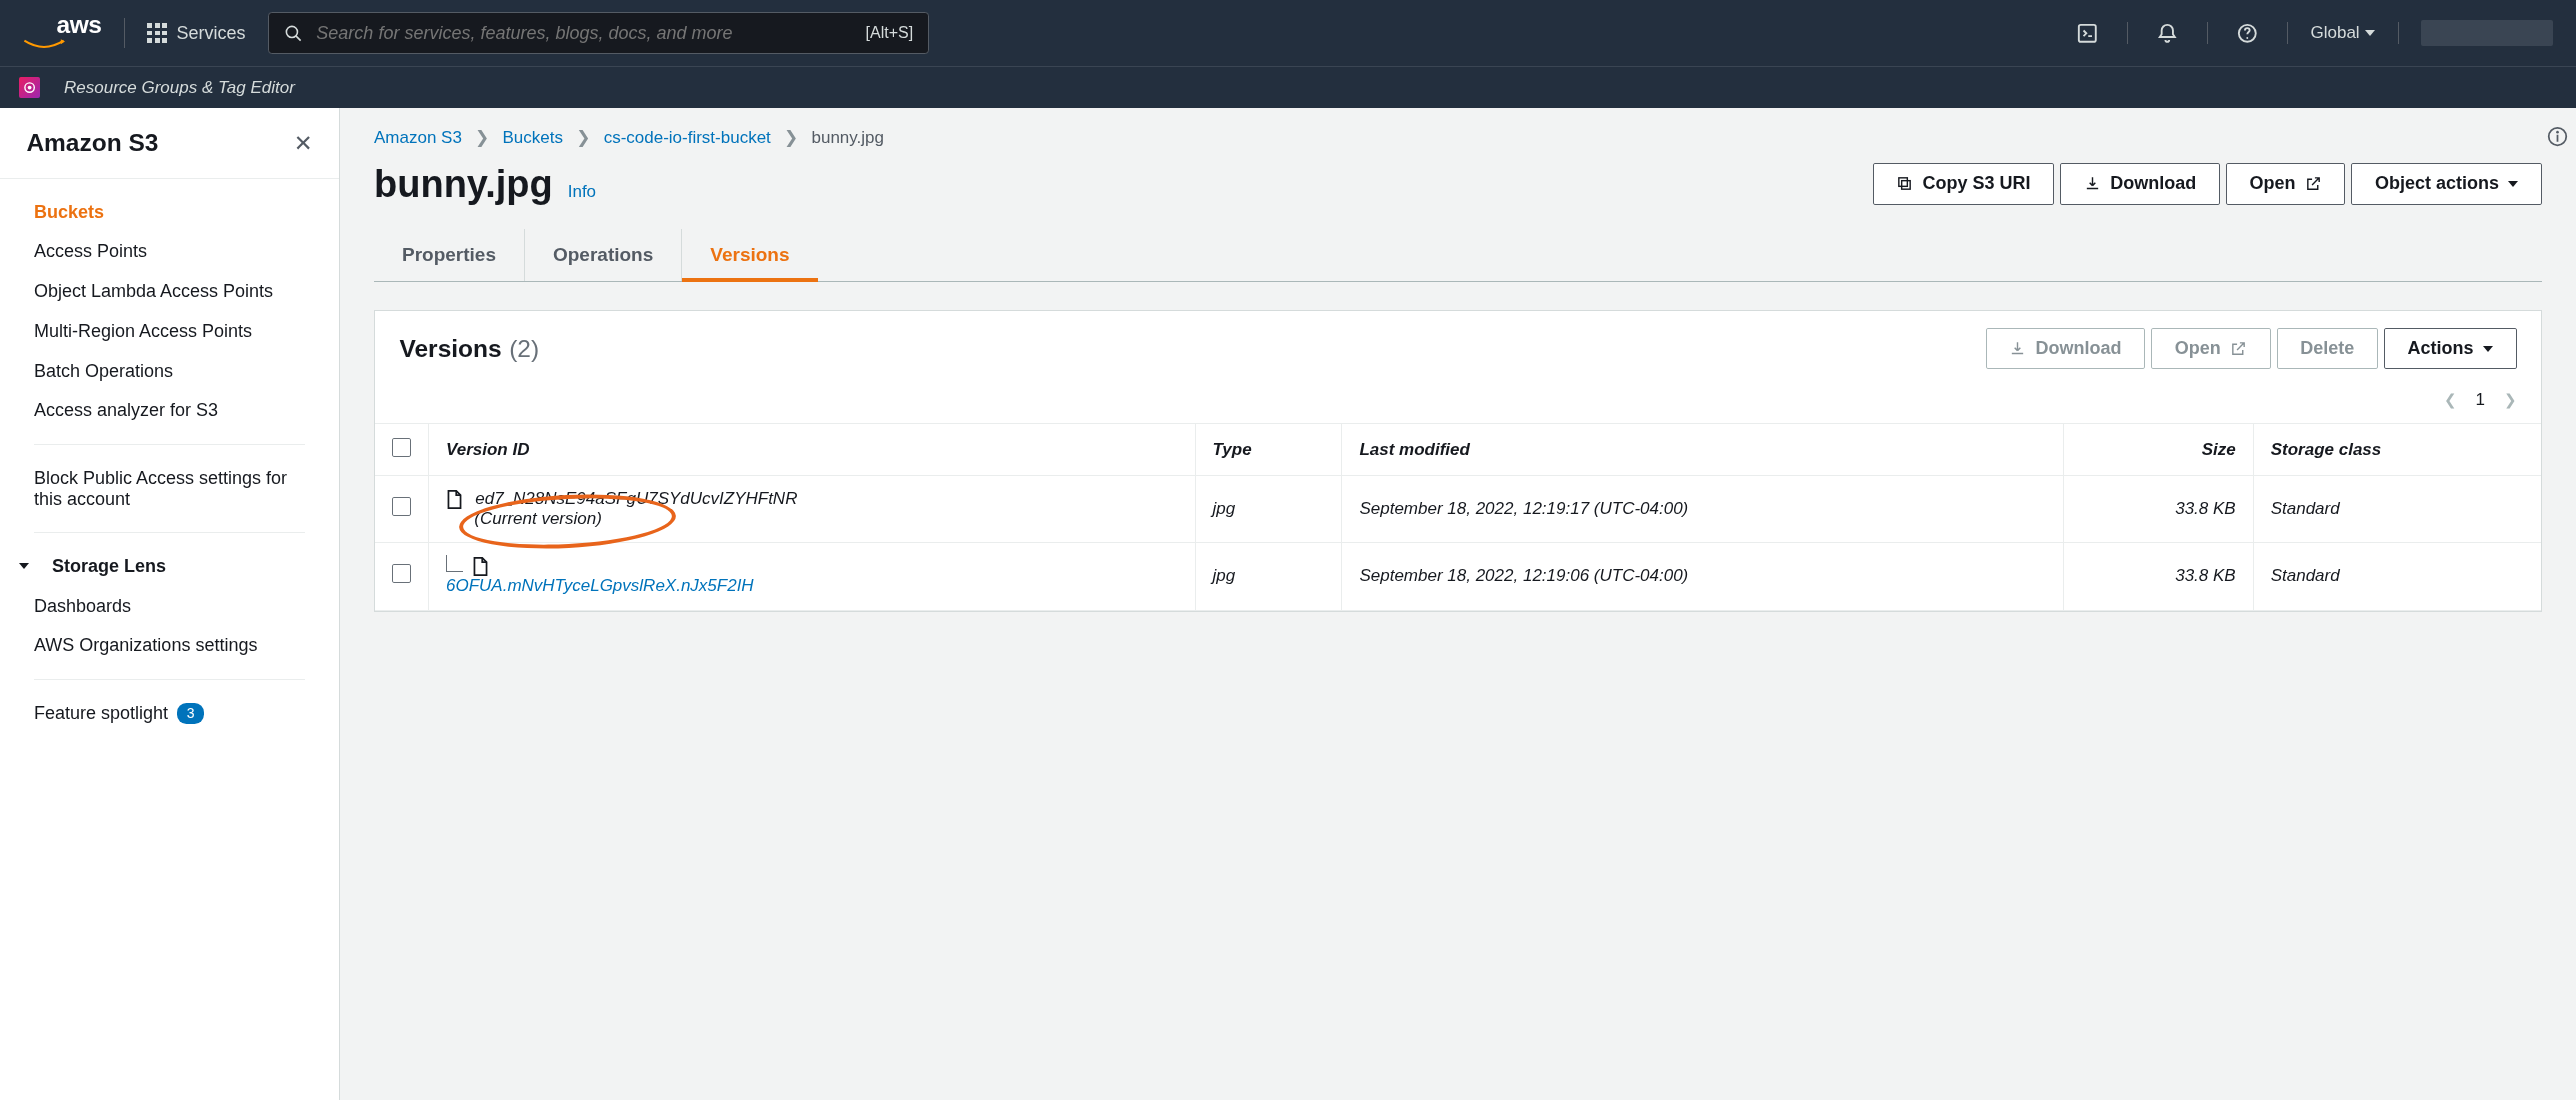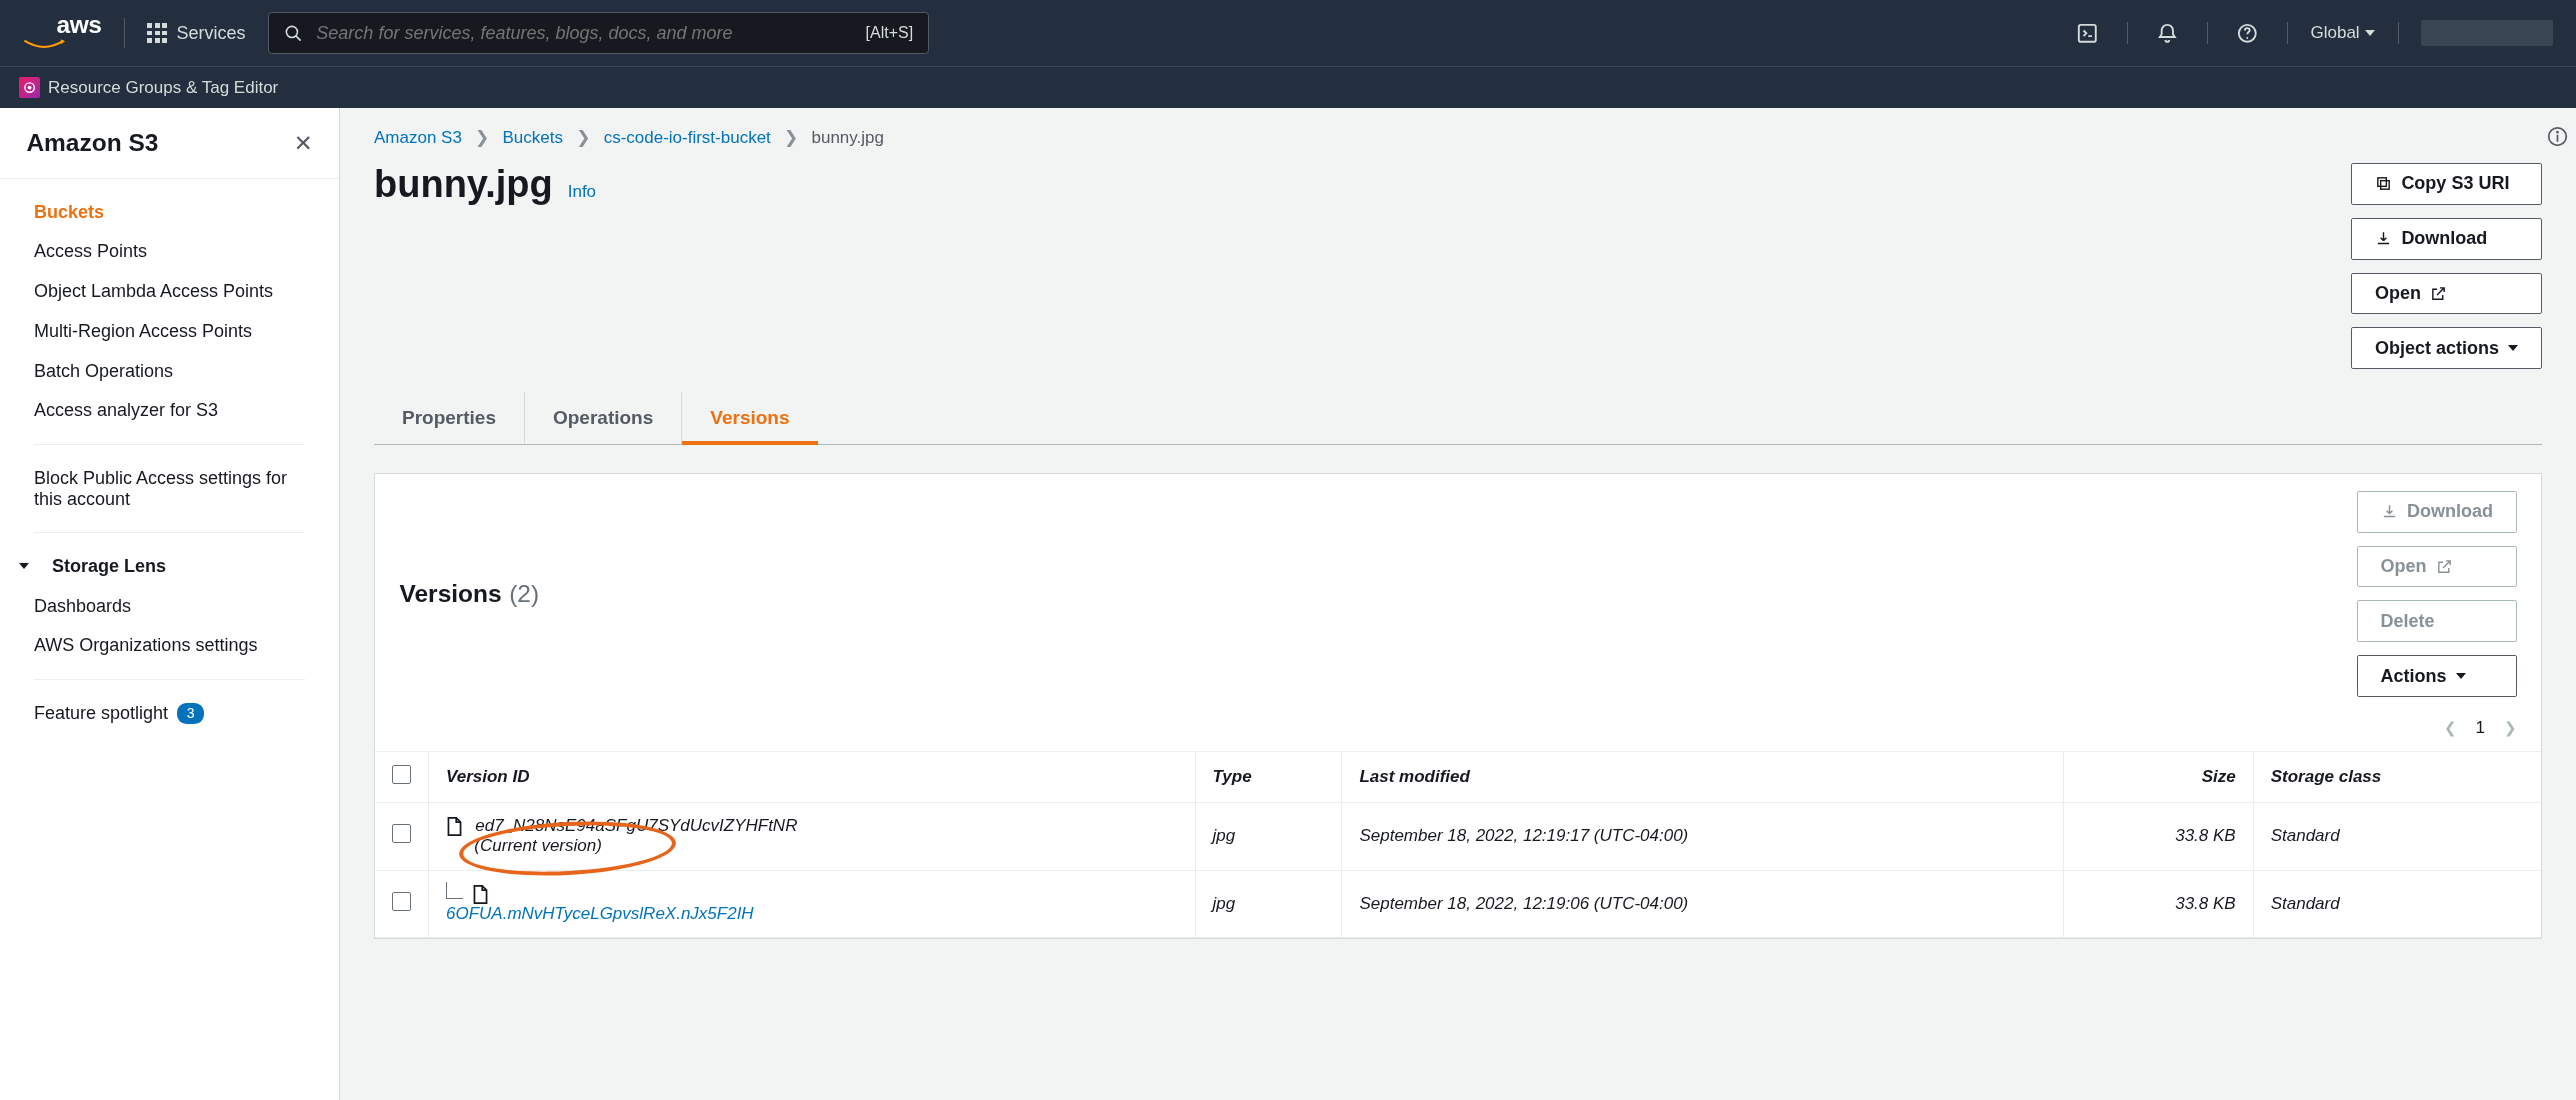--- a/index.html
+++ b/index.html
@@ -17,21 +17,21 @@
   .searchbar { flex: 0 0 661px; height: 42px; background: #16191f; border: 0.9px solid #545b64; border-radius: 3.8px; display: flex; align-items: center; padding: 0 15px; gap: 13.2px; }
   .searchbar input { flex: 1; background: transparent; border: none; outline: none; color: #d5dbdb; font-size: 18px; font-style: italic; }
   .searchbar .kbd { color: #d5dbdb; font-size: 16px; font-style: normal; margin-left: 8px; }
   .topnav-spacer { flex: 1; }
   .topnav-icon { color: #d5dbdb; display: flex; align-items: center; cursor: pointer; padding: 0 5.7px; }
   .topnav-icon svg { width: 22.6px; height: 22.6px; }
   .region { color: #d5dbdb; font-size: 17px; display: flex; align-items: center; gap: 5.7px; cursor: pointer; }
   .account-chip { width: 132px; height: 26.4px; background: #3a4553; border-radius: 1.9px; }
   
   
-  .subbar { background: #232f3e; height: 42px; border-top: 0.9px solid #3a4553; display: flex; align-items: center; padding: 0 19px; gap: 8px; color: #d5dbdb; font-size: 17px; }
+  .subbar { background: #232f3e; height: 42px; border-top: 0.9px solid #3a4553; display: flex; align-items: center; padding: 0 19px; gap: 24px; color: #d5dbdb; font-size: 17px; font-style: italic; }
   .subbar-icon { width: 21px; height: 21px; background: linear-gradient(135deg,#e91e63,#9c27b0); border-radius: 1.9px; display:flex; align-items:center; justify-content:center; }
   
   
   .layout { display: flex; height: calc(100vh - 108px); }
   
   
   .sidebar { width: 340px; background: #fff; border-right: 0.9px solid #d5dbdb; overflow-y: auto; }
   .sidebar-header { padding: 21px 26.4px; display: flex; justify-content: space-between; align-items: center; border-bottom: 0.9px solid #eaeded; }
   .sidebar-title { font-size: 24.5px; font-weight: 700; }
   .close-x { font-size: 22.6px; cursor: pointer; color: #545b64; }
@@ -49,21 +49,21 @@
   .info-handle { position: absolute; right: 0; top: 9.4px; width:38px; height:38px; display:flex; align-items:center; justify-content:center; cursor:pointer; }
   
   .breadcrumb { padding: 19px 0 9.4px 0; font-size: 17px; display: flex; align-items: center; gap: 13.2px; flex-wrap:wrap;}
   .breadcrumb a { color: #0073bb; text-decoration: none; cursor:pointer;}
   .breadcrumb .sep { color: #879196; }
   .breadcrumb .current { color: #545b64; }
   
   .header-row { display:flex; justify-content:space-between; align-items:flex-start; padding: 5.7px 0 22.6px 0; gap:19px; flex-wrap:wrap;}
   .page-title { font-size: 38px; font-weight: 700; display:flex; align-items:baseline; gap:15px;}
   .page-title .info { color:#0073bb; font-size:17px; font-weight:400; cursor:pointer;}
-  .btn-row { display:flex; gap:13px; flex-wrap:wrap;flex-direction:column;}
+  .btn-row { display:flex; gap:6px; flex-wrap:wrap;}
   .btn { background:#fff; border:0.9px solid #545b64; border-radius:1.9px; padding:9.4px 22.6px; font-size:18px; font-weight:700; color:#16191f; cursor:pointer; display:inline-flex; align-items:center; gap:9.4px;}
   .btn svg { width:17px; height:17px; }
   .btn.disabled { color:#879196; border-color:#aab7b8; cursor:default; }
   .caret-down { width:0; height:0; border-left:5.7px solid transparent; border-right:5.7px solid transparent; border-top:6.6px solid currentColor;}
   
   .tabs { display:flex; border-bottom:0.9px solid #aab7b8; margin-bottom:28px;}
   .tab { padding:15px 28px; font-size:19px; font-weight:700; color:#545b64; cursor:pointer; position:relative; }
   .tab + .tab { border-left:0.9px solid #d5dbdb; }
   .tab.active { color:#ec7211; }
   .tab.active::after { content:""; position:absolute; left:0; right:0; bottom:-0.9px; height:3.8px; background:#ec7211; }

